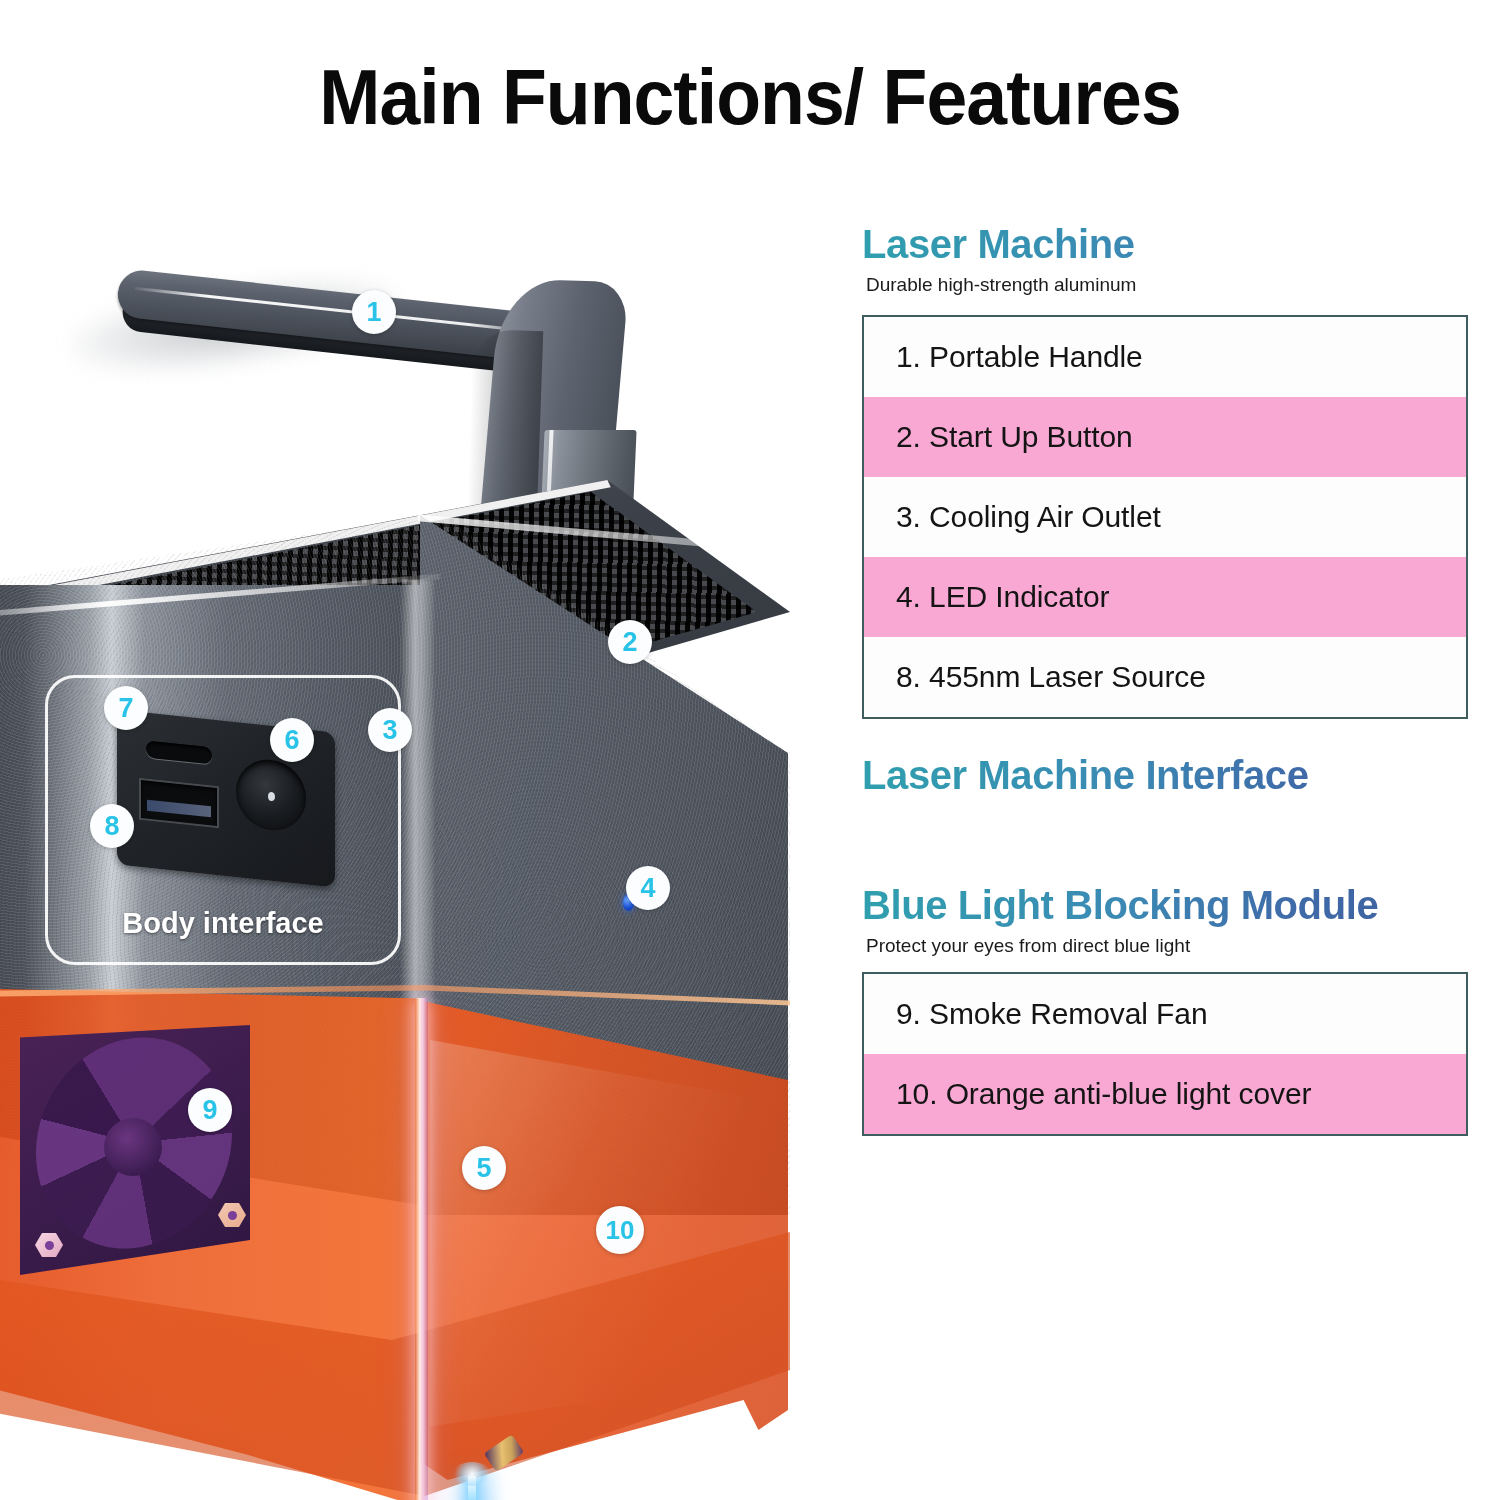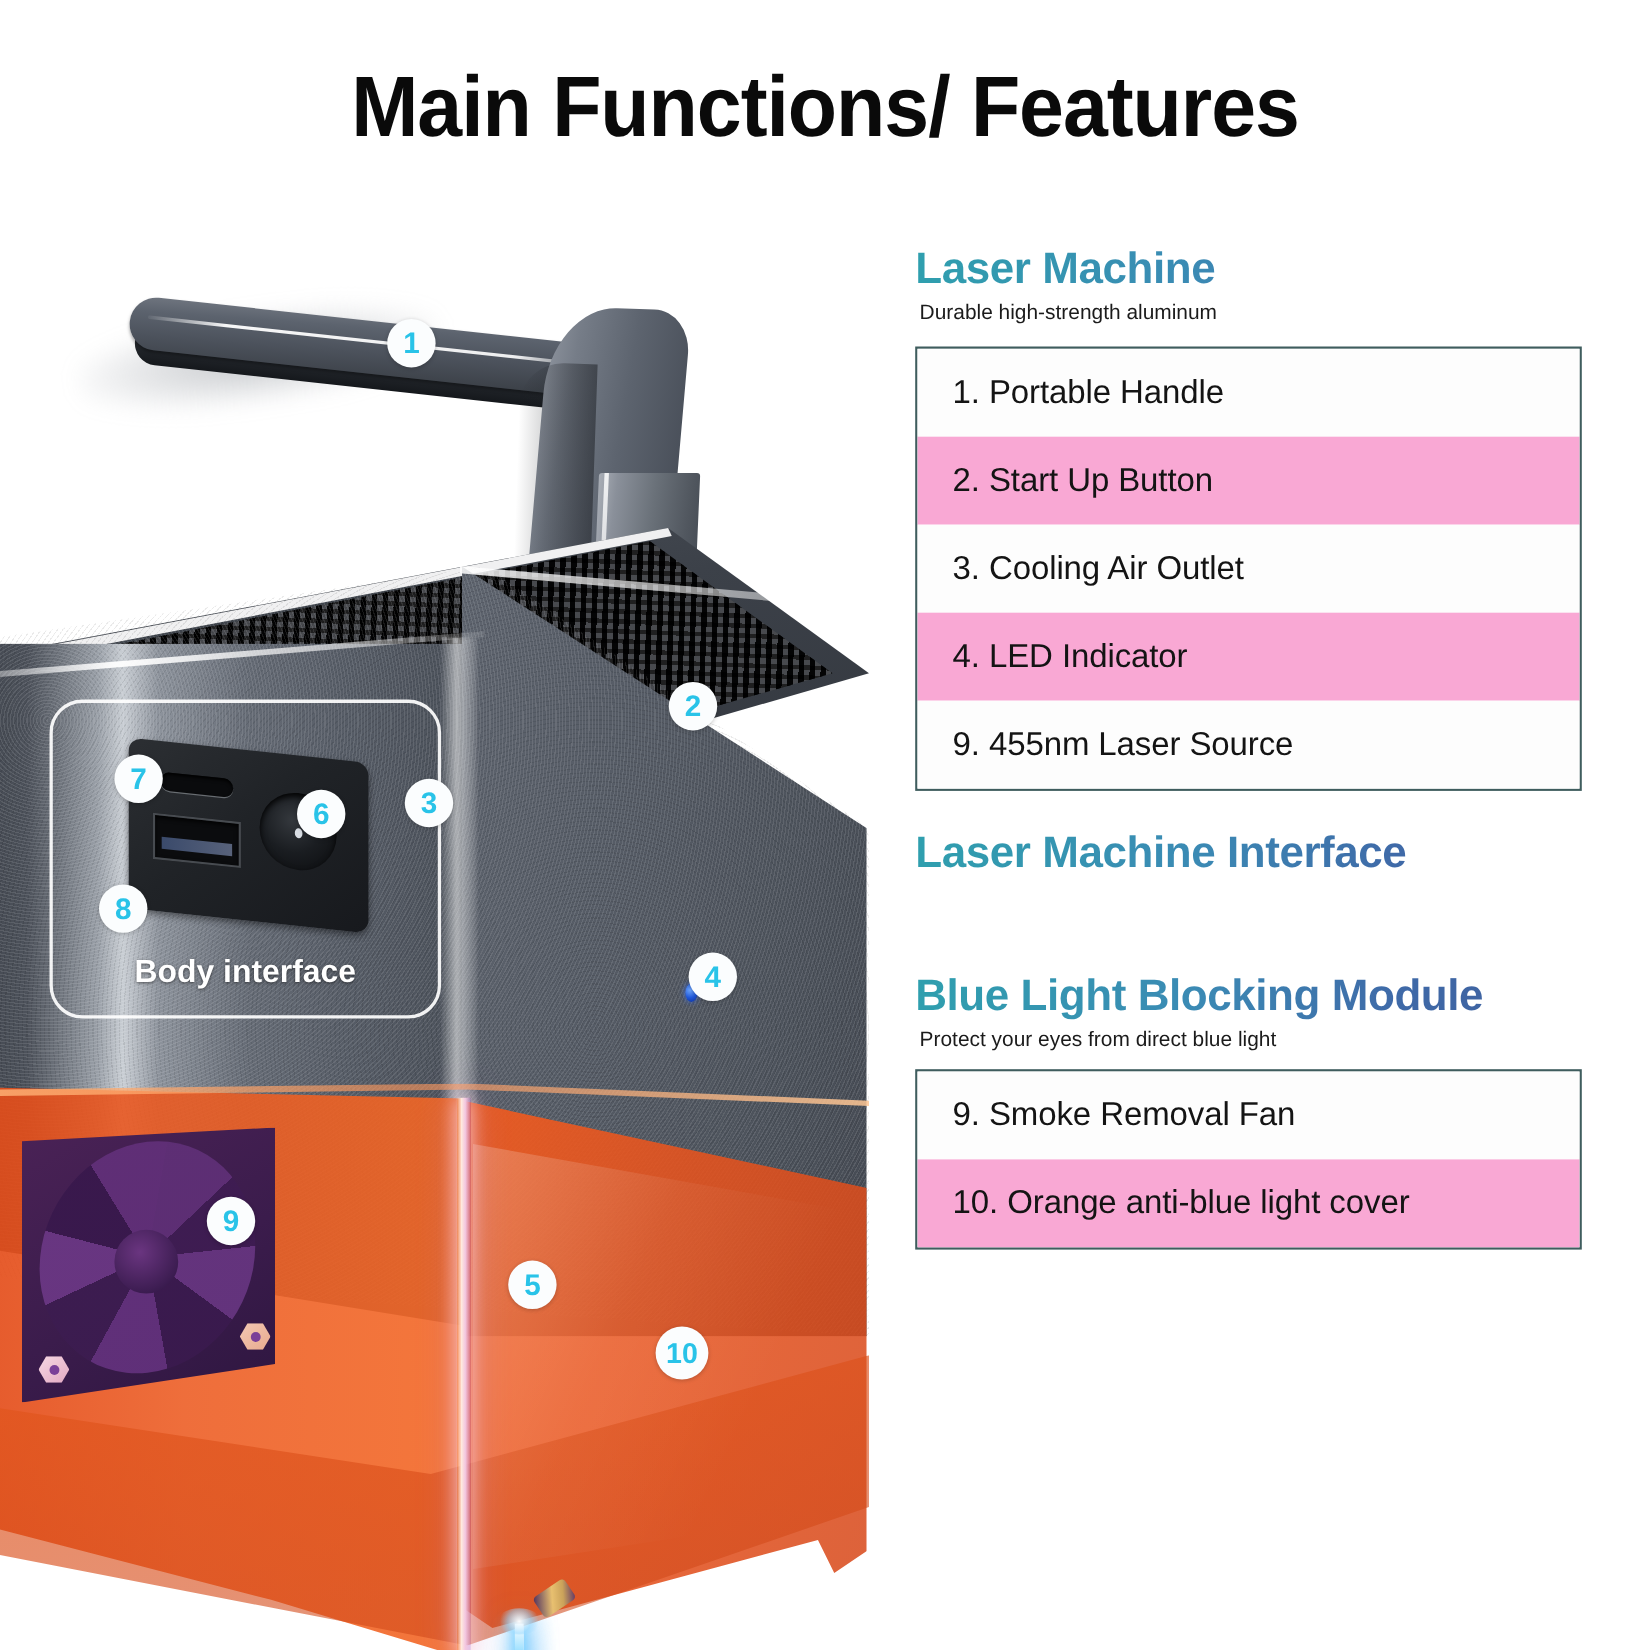--- a/index.html
+++ b/index.html
@@ -29,21 +29,21 @@
     letter-spacing: -1px;
     color: #0a0a0a;
     line-height: 1;
     white-space: nowrap;
     transform: scaleX(0.94);
   }
 
   
   .right-panel {
     position: absolute;
-    left: 832px;
+    left: 862px;
     top: 222px;
     width: 606px;
   }
   .section { position: relative; }
   .section-heading {
     font-size: 40px;
     font-weight: 700;
     letter-spacing: -0.4px;
     line-height: 1.12;
     margin: 0;
@@ -255,21 +255,21 @@
     left: 623px; top: 714px;
     width: 11px; height: 17px;
     border-radius: 50%;
     background: radial-gradient(circle at 40% 35%, #6fa8ff 0%, #1f56d8 55%, #0c2f9c 100%);
     box-shadow: 0 0 6px rgba(50,110,255,0.8);
   }
 
   
   .body-interface {
     position: absolute;
-    left: 45px; top: 456px;
+    left: 45px; top: 495px;
     width: 356px; height: 290px;
     border: 3px solid rgba(255,255,255,0.92);
     border-radius: 30px;
     box-sizing: border-box;
   }
   .port-plate {
     position: absolute;
     left: 69px; top: 43px;
     width: 218px; height: 155px;
     background: linear-gradient(140deg, #2c2f33 0%, #202327 45%, #17191d 100%);
@@ -547,21 +547,21 @@
 <div class="right-panel">
 
   <div class="section">
     <h2 class="section-heading">Laser Machine</h2>
     <div class="section-sub">Durable high-strength aluminum</div>
     <div class="feature-table" style="margin-top:18px;">
       <div class="feature-row plain">1. Portable Handle</div>
       <div class="feature-row shaded">2. Start Up Button</div>
       <div class="feature-row plain">3. Cooling Air Outlet</div>
       <div class="feature-row shaded">4. LED Indicator</div>
-      <div class="feature-row plain">9. 455nm Laser Source</div>
+      <div class="feature-row plain">8. 455nm Laser Source</div>
     </div>
   </div>
 
   <div class="section" style="margin-top:34px;">
     <h2 class="section-heading">Laser Machine Interface</h2>
   </div>
 
   <div class="section" style="margin-top:86px;">
     <h2 class="section-heading">Blue Light Blocking Module</h2>
     <div class="section-sub">Protect your eyes from direct blue light</div>

